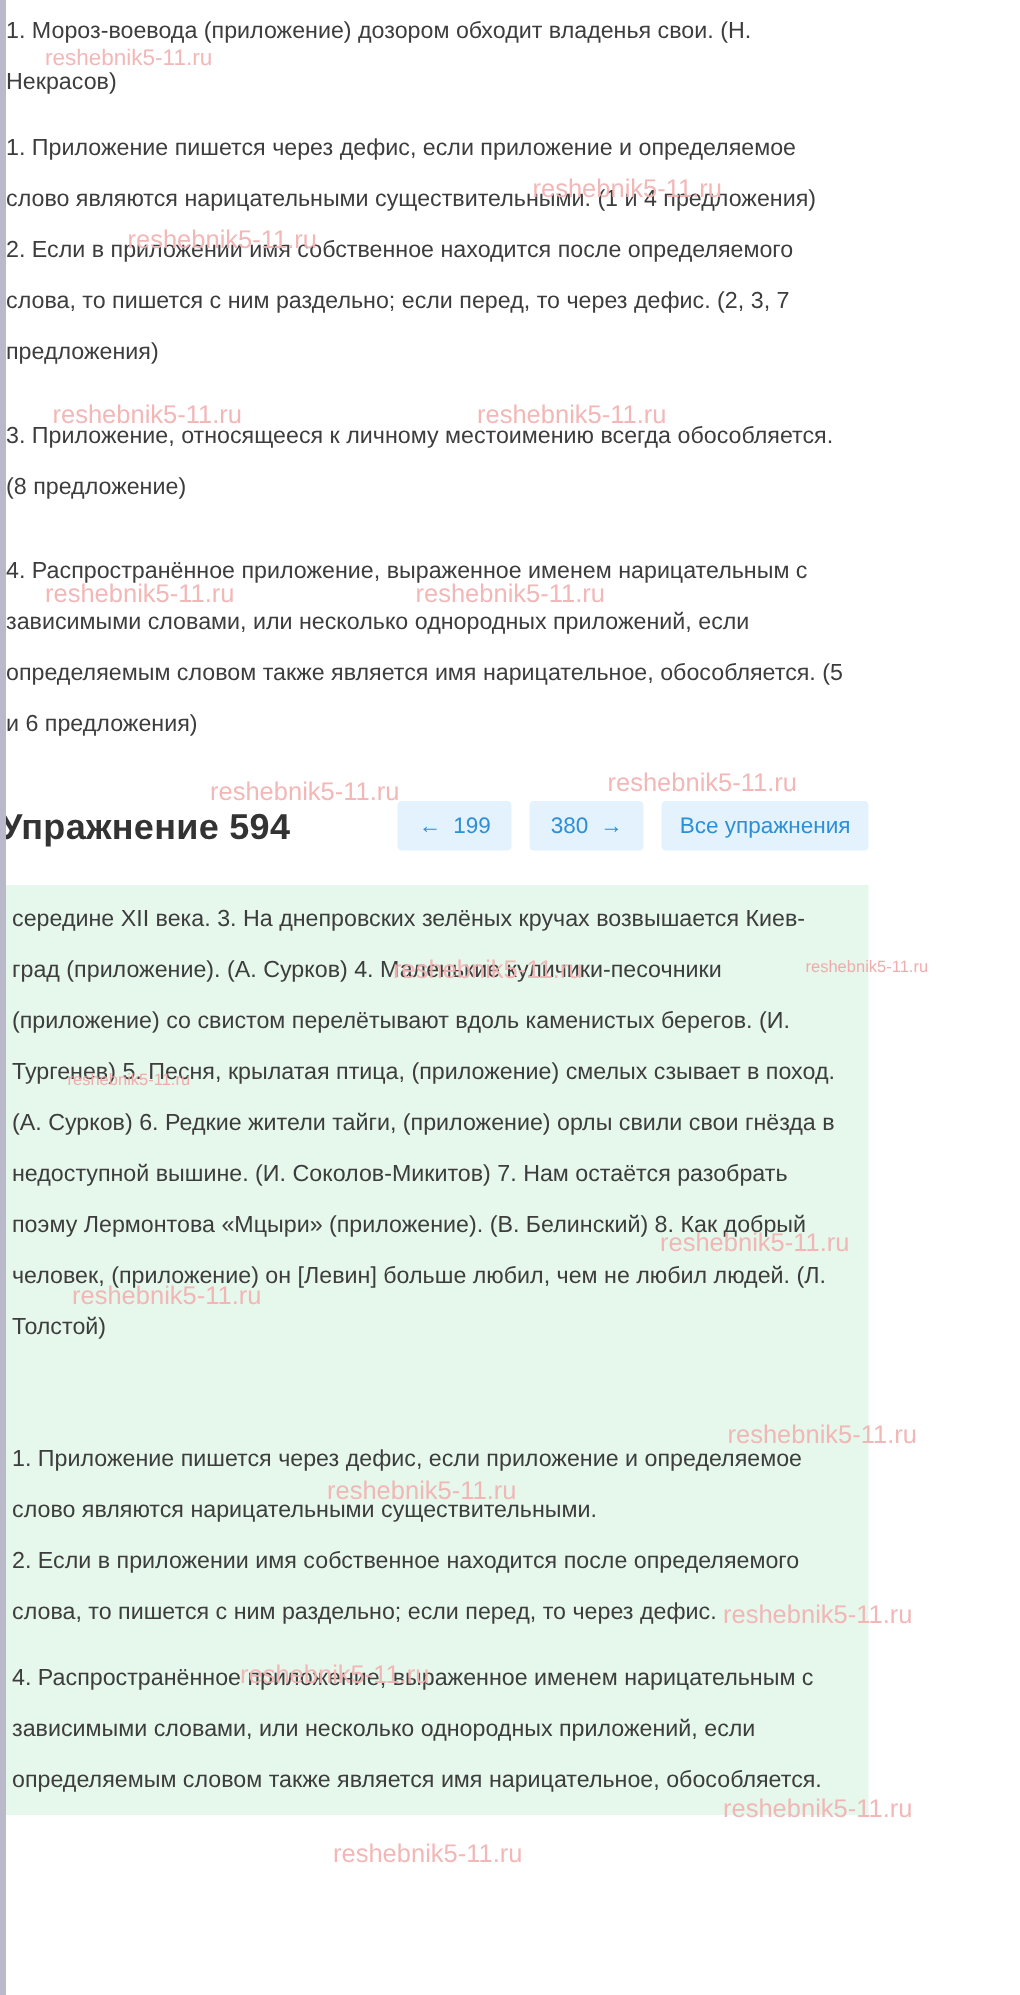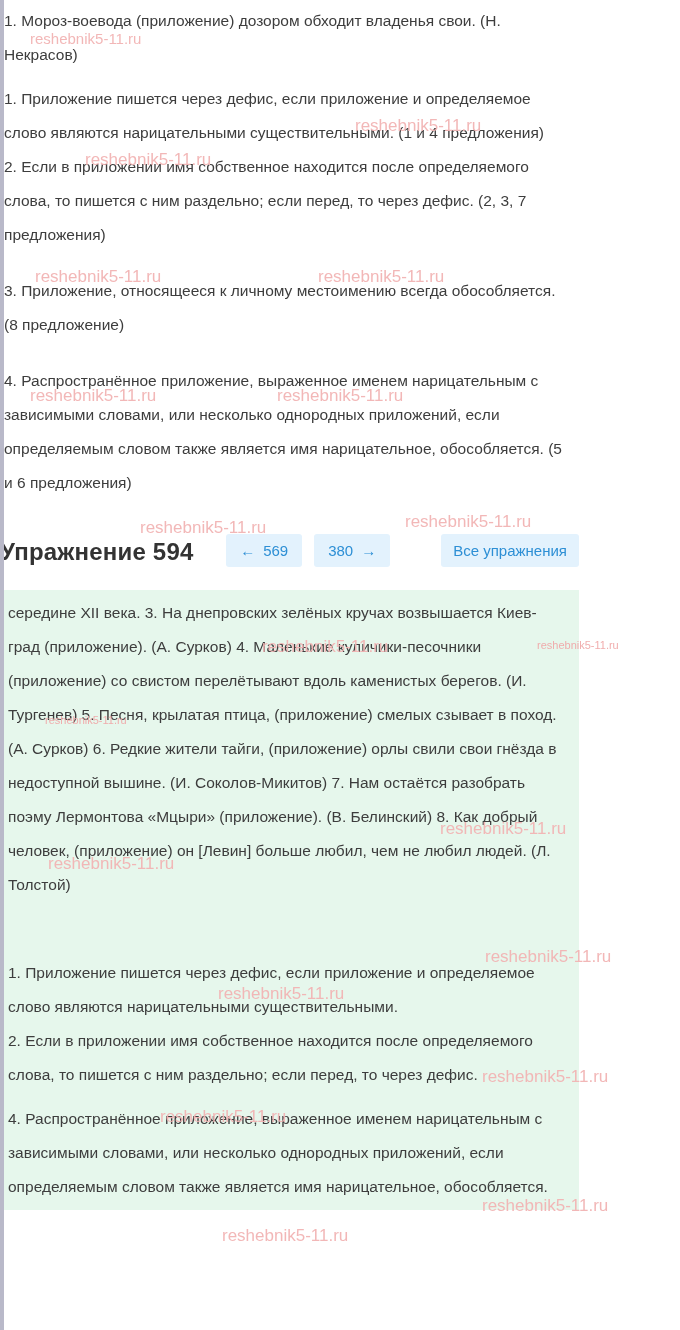--- a/index.html
+++ b/index.html
@@ -84,21 +84,20 @@
     color: #2d8fd5;
     border: none;
     border-radius: 3px;
     padding: 8px 12px;
     font-size: 15px;
     font-family: "Liberation Sans", sans-serif;
     cursor: pointer;
     white-space: nowrap;
     overflow: hidden;
     max-width: 168px;
-    margin-left: 39px;
   }
 
   .answer-block {
     background: #e6f7ec;
     padding: 6px 6px 6px 4px;
   }
   .answer-block .para { color: #3d3d3d; }
 
   .wm {
     position: absolute;
@@ -129,21 +128,21 @@
   <div class="para">3. Приложение, относящееся к личному местоимению всегда обособляется. (8 предложение)</div>
   <div class="gap-md"></div>
   <div class="para">4. Распространённое приложение, выраженное именем нарицательным с зависимыми словами, или несколько однородных приложений, если определяемым словом также является имя нарицательное, обособляется. (5 и 6 предложения)</div>
   <div class="gap-lg"></div>
 
   <div class="ex-header">
     <div class="ex-title">Упражнение 594</div>
     <div class="nav-group">
       <button class="nav-btn">
         <span class="arrow">←</span>
-        <span>569</span>
+        <span>199</span>
       </button>
       <button class="nav-btn">
         <span>380</span>
         <span class="arrow">→</span>
       </button>
       <button class="nav-all">Все упражнения</button>
     </div>
   </div>
 
   <div class="answer-block">

